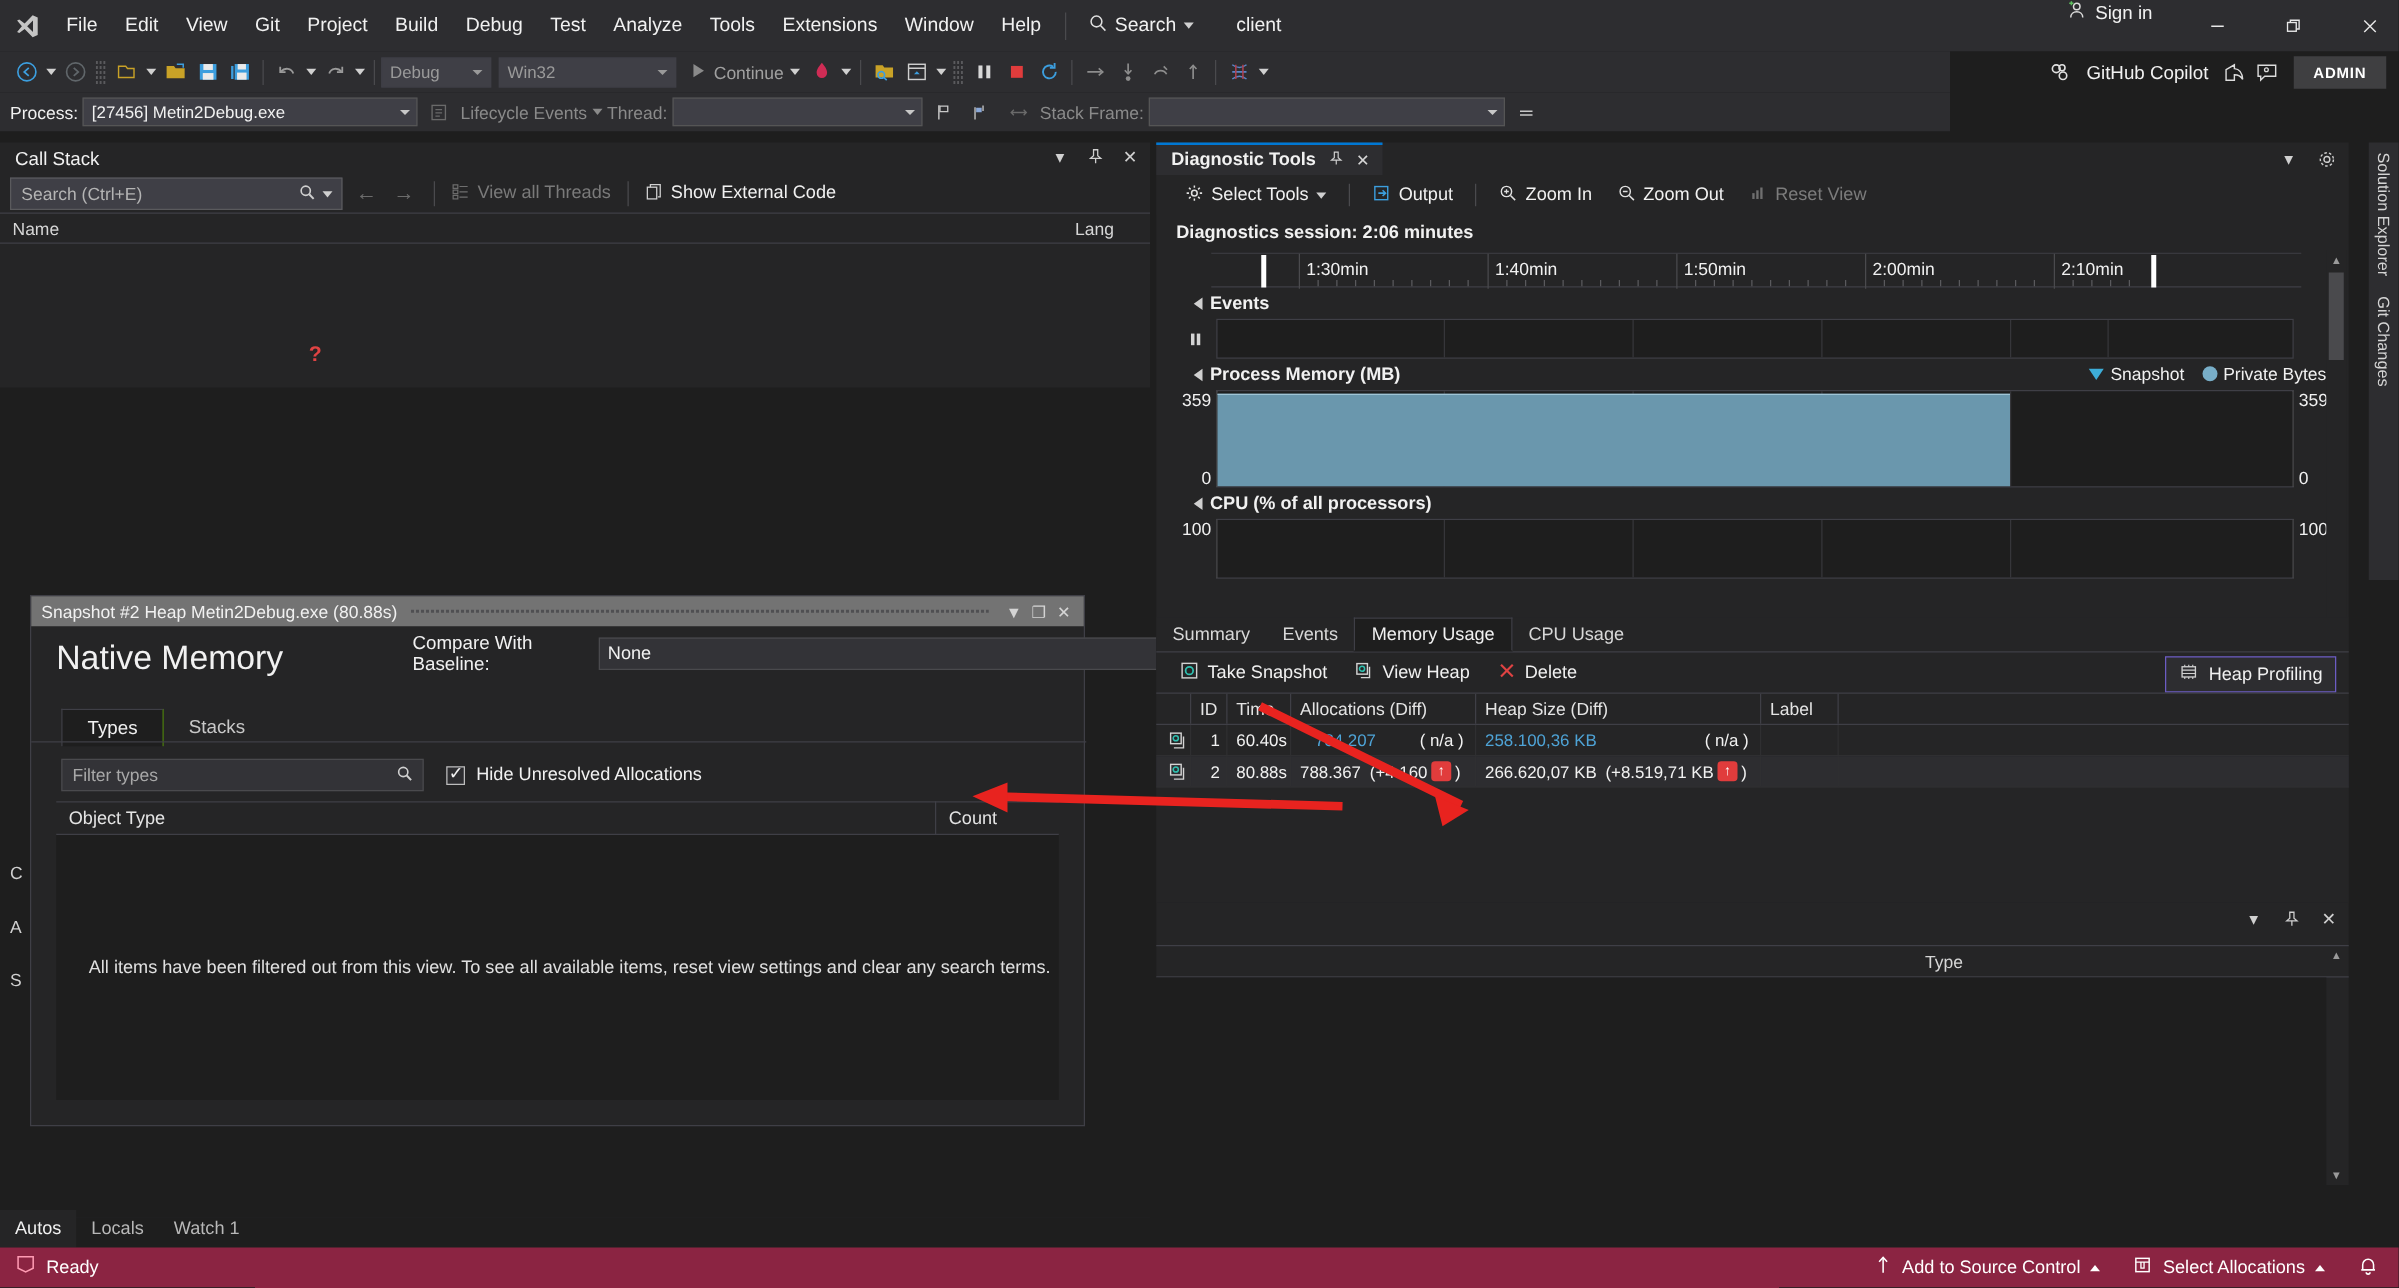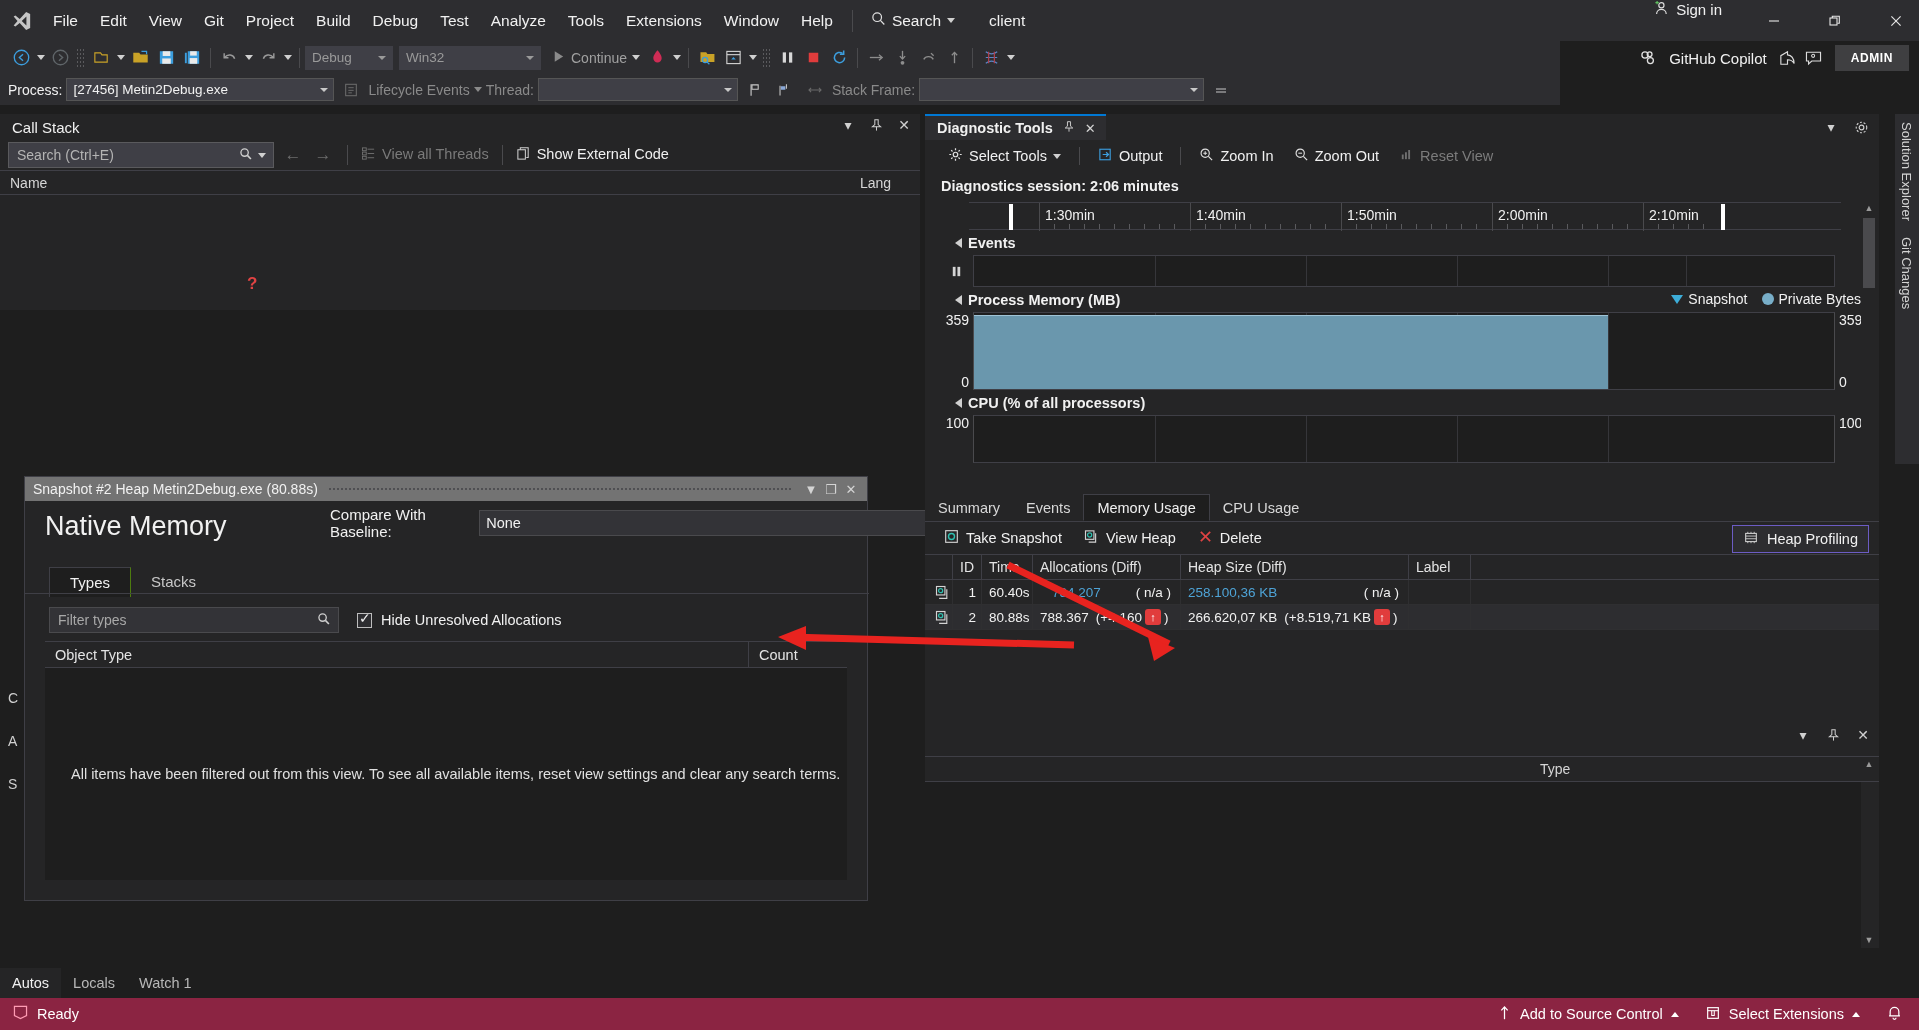--- a/index.html
+++ b/index.html
@@ -1061,21 +1061,21 @@
         <span class="caret-u"></span>
       </div>
       <div class="sb-item">
         <span>
           <svg width="16" height="16" viewBox="0 0 18 18">
               <rect x="3" y="3" width="12" height="12" fill="none" stroke="#fff" stroke-width="1.3"></rect>
               <path d="M3 6.4h12" stroke="#fff" stroke-width="1.2"></path>
               <path d="M7.6 6.4v5.4h2.8V6.4" fill="none" stroke="#fff" stroke-width="1.2"></path>
             </svg>
         </span>
-        <span>Select Extensions</span>
+        <span>Select Allocations</span>
         <span class="caret-u"></span>
       </div>
       <div class="sb-item">
         <span>
           <svg width="17" height="17" viewBox="0 0 18 18">
               <path d="M4.4 12.6V8.2a4.6 4.6 0 0 1 9.2 0v4.4h1.2H3.2z" fill="none" stroke="#fff" stroke-width="1.3"></path>
               <path d="M7.4 14.6a1.6 1.6 0 0 0 3.2 0" fill="none" stroke="#fff" stroke-width="1.3"></path>
             </svg>
         </span>
       </div>

